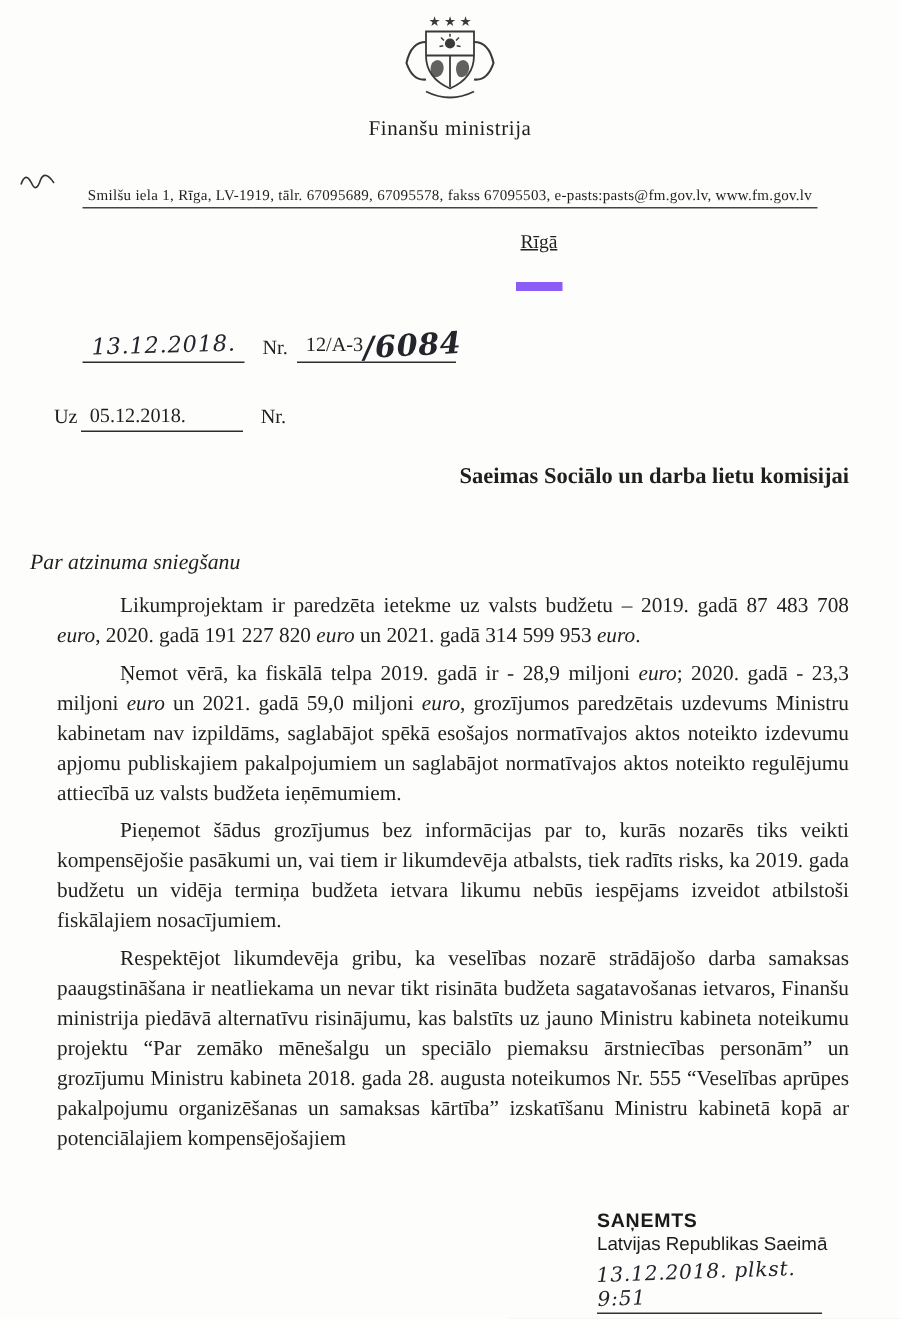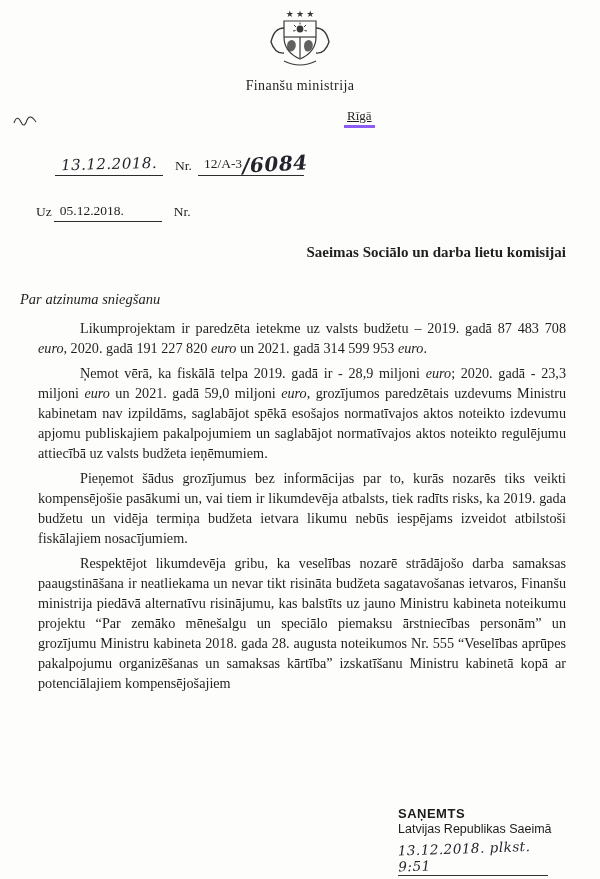--- a/index.html
+++ b/index.html
@@ -15,40 +15,40 @@
   
   .emblem-wrap { text-align:center; padding-top:8px; }
   .ministry-name { text-align:center; font-size:14px; letter-spacing:.4px; margin-top:4px; }
   .address-row { text-align:center; margin-top:30px; font-size:10px; }
   .address-row .addr-inner {
     display:inline-block; border-bottom:1px solid #444; padding:0 4px 2px 4px;
     letter-spacing:.2px;
   }
   .margin-mark { position:absolute; left:12px; top:112px; }
   .city-row { margin-top:14px; padding-left:344px; font-size:13px; }
-  .city-row span { display:inline-block; border-bottom:3px solid #8b5cf6; padding:0 3px 1px 3px;text-decoration:underline; }
+  .city-row span { display:inline-block; border-bottom:6px solid #8b5cf6; padding:0 3px 19px 3px;text-decoration:underline; }
   
   .ref-row { display:flex; align-items:flex-end; font-size:13.5px; }
   .ref-row-1 { margin:18px 0 0 55px; }
   .ref-row-2 { margin:16px 0 0 36px; }
   .ref-underline { border-bottom:1.3px solid #2c2c2c; padding:0 2px 2px 6px; }
   .ref-date { width:100px; }
   .ref-num  { width:98px; white-space:nowrap; }
   .ref-num2 { width:112px; }
   .nr-label { margin:12px 6px 2px 12px; }
   .uz-label { margin-right:2px; padding-bottom:2px; }
   .hand {
     font-family:"DejaVu Serif", serif; font-style:italic; color:#24242d;
     display:inline-block; transform:rotate(-1.5deg); letter-spacing:.5px;
   }
   .hand-date { font-size:15px; }
   .hand-lg { font-size:20px; transform:rotate(-3deg) translateY(3px); font-weight:bold; }
   
   .recipient { margin:22px 34px 0 0; text-align:right; font-weight:bold; font-size:15px; }
-  .subject   { margin:30px 0 0 20px; font-style:italic; font-size:14.5px; }
+  .subject   { margin:40px 0 0 20px; font-style:italic; font-size:14.5px; }
   .body-text { margin:10px 34px 0 38px; font-size:14.2px; line-height:20px; text-align:justify; }
   .body-text p { margin:0 0 5px 0; text-indent:42px; }
   
   .stamp {
     position:absolute; left:398px; top:806px; width:188px;
     font-family:"Liberation Sans", sans-serif; color:#1b1b1b;
   }
   .stamp-line1 { font-weight:bold; font-size:13px; letter-spacing:.5px; }
   .stamp-line2 { font-weight:normal; font-size:12.5px; margin-top:1px; }
   .stamp-date-wrap { margin-top:4px; border-bottom:1px solid #333; padding-bottom:2px; width:150px; }
@@ -88,20 +88,23 @@
     </svg>
   </div>
   <div class="ministry-name">Finanšu ministrija</div>
 
   <div class="margin-mark">
     <svg width="26" height="16" viewBox="0 0 26 16" aria-hidden="true">
       <path d="M2 11 q3 -9 7 -1 q3 7 6 -2 q3 -7 9 2" stroke="#333" stroke-width="1.1" fill="none"></path>
     </svg>
   </div>
 
+  <div class="address-row">
+    <span class="addr-inner">Smilšu iela 1, Rīga, LV-1919, tālr. 67095689, 67095578, fakss 67095503, e-pasts:pasts@fm.gov.lv, www.fm.gov.lv</span>
+  </div>
 
   <div class="city-row">
     <span>Rīgā</span>
   </div>
 
   <div class="ref-row ref-row-1">
     <span class="ref-underline ref-date">
       <span class="hand hand-date">13.12.2018.</span>
     </span>
     <span class="nr-label">Nr.</span>

